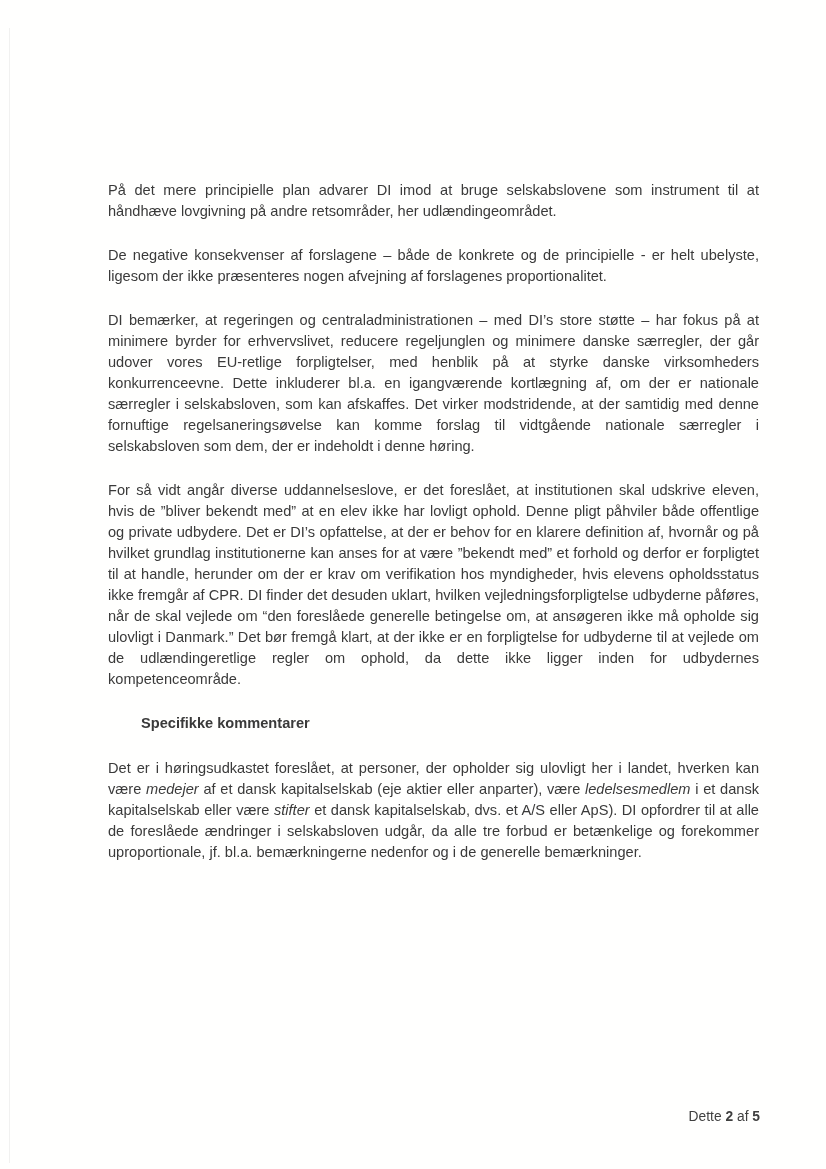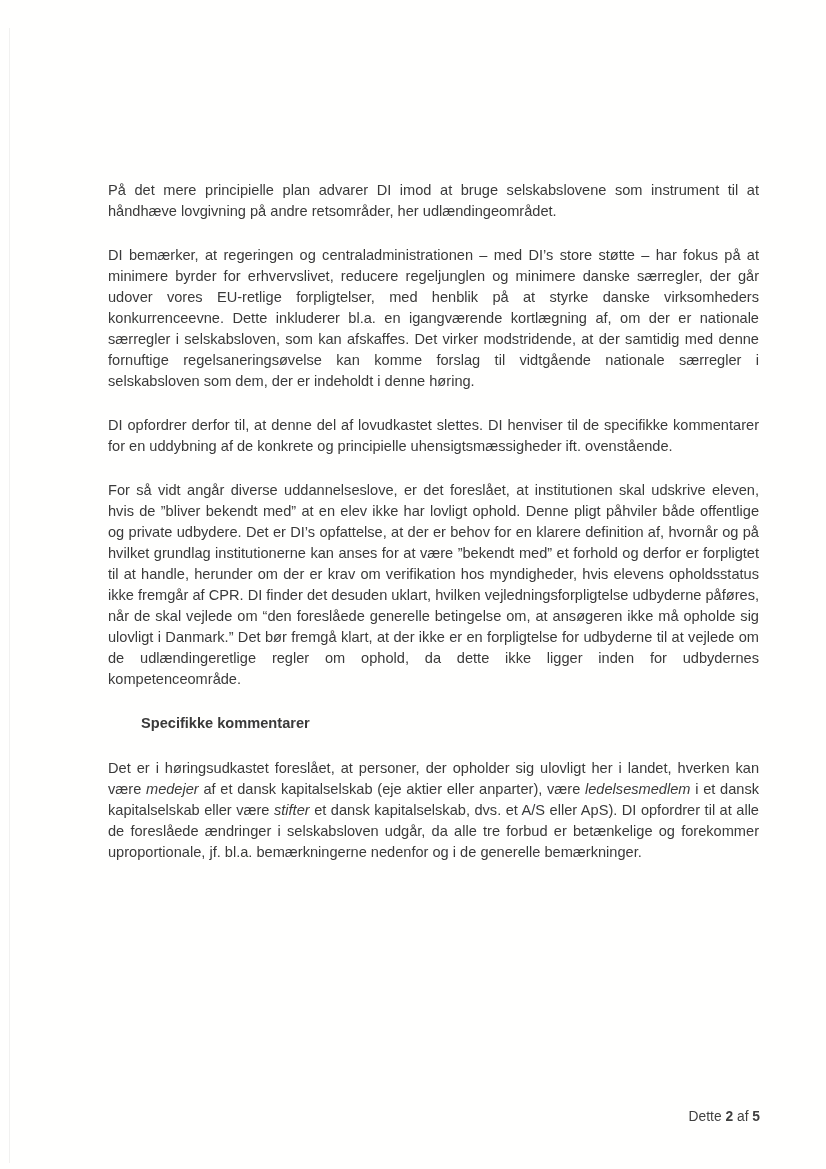--- a/index.html
+++ b/index.html
@@ -71,22 +71,22 @@
     font-weight: bold;
   }
 </style>
 </head>
 <body>
 
 <div class="page">
 
   <div class="doc-content" id="doc-content">
       <p class="blk body">På det mere principielle plan advarer DI imod at bruge selskabslovene som instrument til at håndhæve lovgivning på andre retsområder, her udlændingeområdet.</p>
+      <p class="blk body">De negative konsekvenser af forslagene – både de konkrete og de principielle - er helt ubelyste, ligesom der ikke præsenteres nogen afvejning af forslagenes proportionalitet.</p>
       <p class="blk body">DI bemærker, at regeringen og centraladministrationen – med DI’s store støtte – har fokus på at minimere byrder for erhvervslivet, reducere regeljunglen og minimere danske særregler, der går udover vores EU-retlige forpligtelser, med henblik på at styrke danske virksomheders konkurrenceevne. Dette inkluderer bl.a. en igangværende kortlægning af, om der er nationale særregler i selskabsloven, som kan afskaffes. Det virker modstridende, at der samtidig med denne fornuftige regelsaneringsøvelse kan komme forslag til vidtgående nationale særregler i selskabsloven som dem, der er indeholdt i denne høring.</p>
-      <p class="blk body">DI opfordrer derfor til, at denne del af lovudkastet slettes.  DI henviser til de specifikke kommentarer for en uddybning af de konkrete og principielle uhensigtsmæssigheder ift. ovenstående.</p>
       <p class="blk body">For så vidt angår diverse uddannelseslove, er det foreslået, at institutionen skal udskrive eleven, hvis de ”bliver bekendt med” at en elev ikke har lovligt ophold. Denne pligt påhviler både offentlige og private udbydere. Det er DI’s opfattelse, at der er behov for en klarere definition af, hvornår og på hvilket grundlag institutionerne kan anses for at være ”bekendt med” et forhold og derfor er forpligtet til at handle, herunder om der er krav om verifikation hos myndigheder, hvis elevens opholdsstatus ikke fremgår af CPR. DI finder det desuden uklart, hvilken vejledningsforpligtelse udbyderne påføres, når de skal vejlede om “den foreslåede generelle betingelse om, at ansøgeren ikke må opholde sig ulovligt i Danmark.” Det bør fremgå klart, at der ikke er en forpligtelse for udbyderne til at vejlede om de udlændingeretlige regler om ophold, da dette ikke ligger inden for udbydernes kompetenceområde.</p>
       <p class="blk heading">Specifikke kommentarer</p>
       <p class="blk body">Det er i høringsudkastet foreslået, at personer, der opholder sig ulovligt her i landet, hverken kan være <em>medejer</em> af et dansk kapitalselskab (eje aktier eller anparter), være <em>ledelsesmedlem</em> i et dansk kapitalselskab eller være <em>stifter</em> et dansk kapitalselskab, dvs. et A/S eller ApS). DI opfordrer til at alle de foreslåede ændringer i selskabsloven udgår, da alle tre forbud er betænkelige og forekommer uproportionale, jf. bl.a. bemærkningerne nedenfor og i de generelle bemærkninger.</p>
     </div>
 
   <div class="footer">
     <span>Dette</span>
     <span class="b">2</span>
     <span>af</span>
     <span class="b">5</span>

